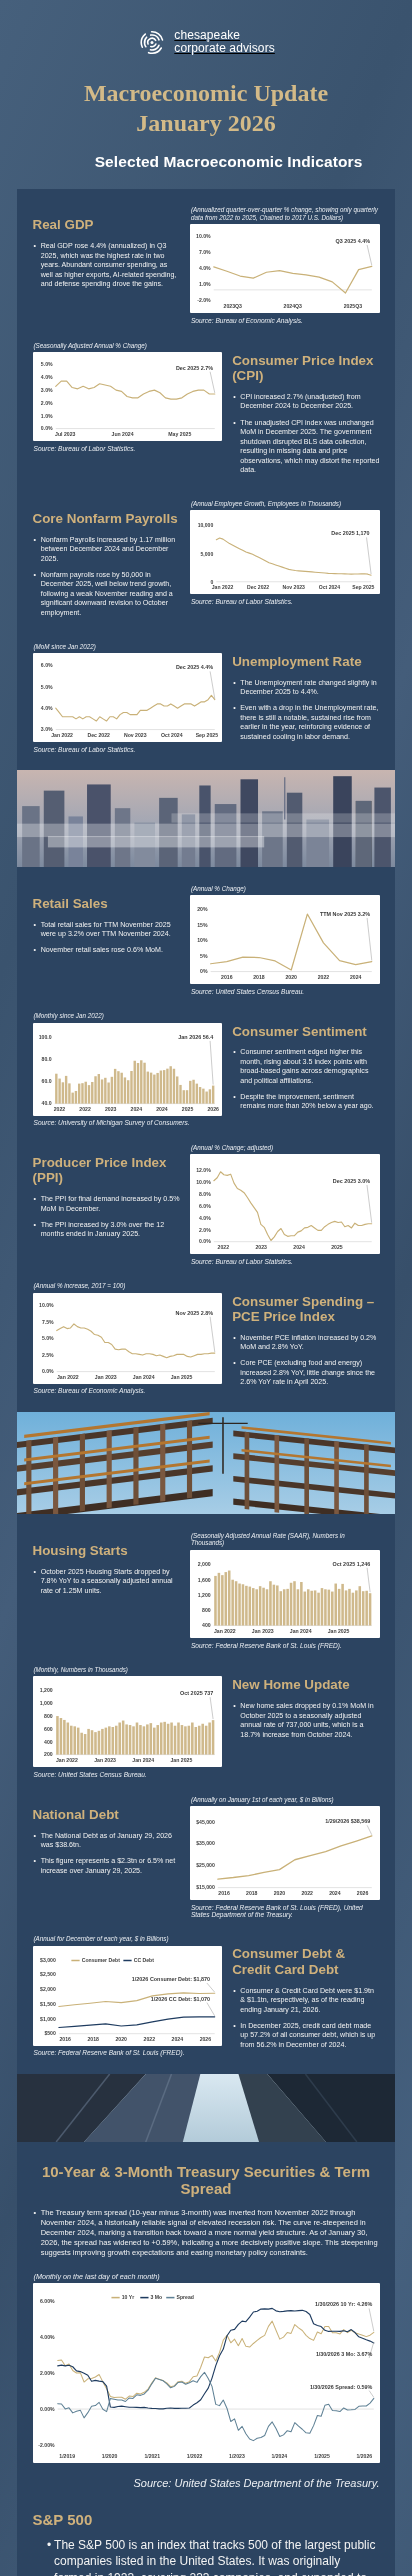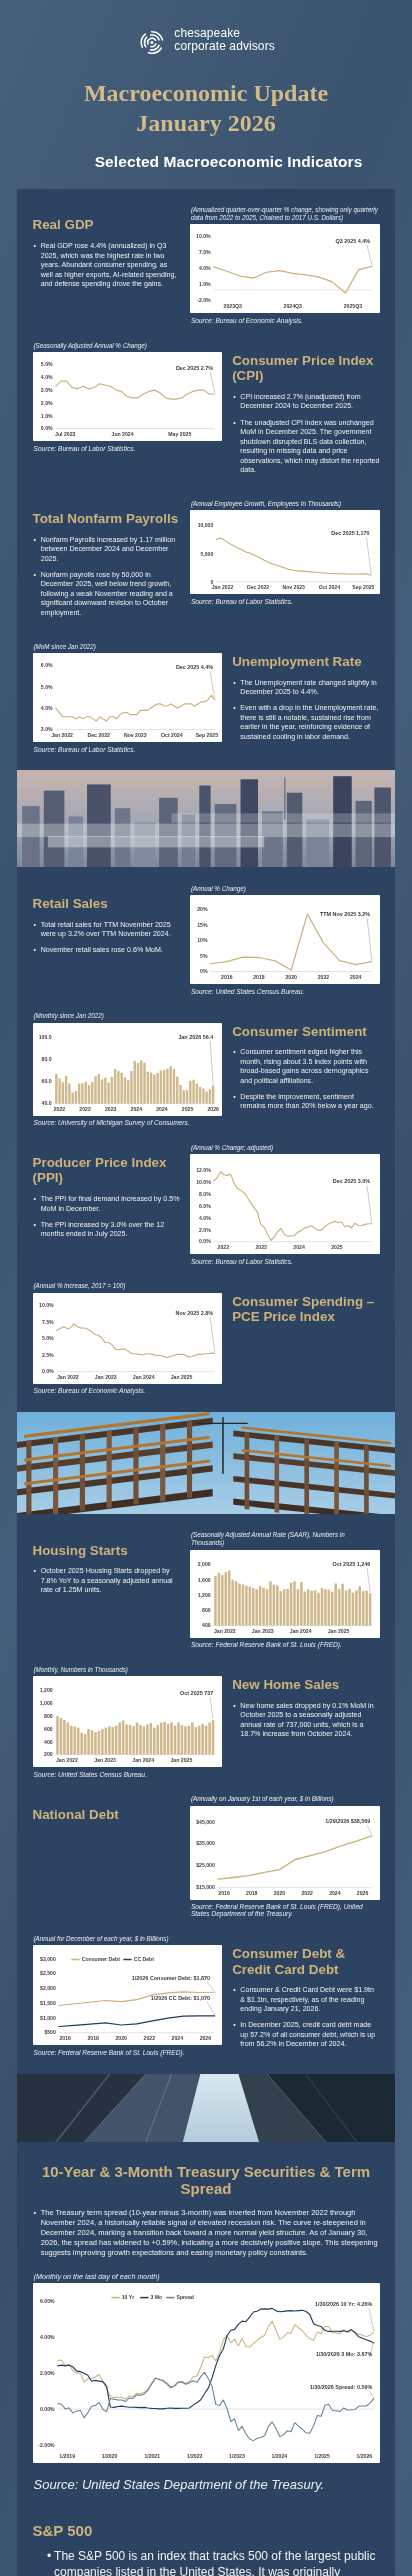--- a/index.html
+++ b/index.html
@@ -1,21 +1,21 @@
 <!DOCTYPE html>
 <html style="font-size:8.2px"><head>
 <meta charset="utf-8">
 <style>
   html,body{margin:0;padding:0;background:#3a536e;}
   body{width:412px;font-family:"Liberation Sans",sans-serif;}
   .page{width:412px;min-height:3091px;position:relative;
         background:linear-gradient(113deg,#46607c 0%,#3a536e 24%,#445d7a 40%,#374f6a 55%,#45607e 78%,#3a536e 100%);}
   
   .hdr{padding:27px 0 17.5px;text-align:center;}
-  .brand{display:flex;justify-content:center;gap:7.2px;margin-bottom:20.6px;}
+  .brand{display:flex;align-items:center;justify-content:center;gap:7.2px;margin-bottom:20.6px;text-decoration:underline;}
   .brand-txt{text-align:left;color:#fff;font-size:12px;line-height:1.08;font-weight:500;letter-spacing:0.1px;}
   .title{font-family:"Liberation Serif",serif;font-weight:700;color:#d3ba88;font-size:24px;line-height:1.25;margin:0 0 15.5px;}
   .subtitle{color:#fff;font-weight:700;font-size:15.5px;margin:0;letter-spacing:0.1px;padding-left:45px;}
   
   .panel{background:#2c4461;margin:0 17px;padding:17.5px 15.5px 13.4px;}
   .row{display:flex;justify-content:space-between;gap:10px;margin-bottom:17.5px;}
   .row:last-child{margin-bottom:4.1px;justify-content:center;}
   .col-text{width:150px;padding-top:11.3px;}
   .col-chart{width:193px;}
   h3.sec{color:#cfb17c;font-size:13.4px;font-weight:700;margin:0 0 9.3px;line-height:1.15;}
@@ -111,21 +111,21 @@
       <div class="col-text">
         <h3 class="sec">Consumer Price Index (CPI)</h3>
         <ul class="blt">
             <li>CPI increased 2.7% (unadjusted) from December 2024 to December 2025.</li>
             <li>The unadjusted CPI index was unchanged MoM in December 2025. The government shutdown disrupted BLS data collection, resulting in missing data and price observations, which may distort the reported data.</li>
           </ul>
       </div>
     </div>
     <div class="row">
       <div class="col-text">
-        <h3 class="sec">Total Nonfarm Payrolls</h3>
+        <h3 class="sec">Core Nonfarm Payrolls</h3>
         <ul class="blt">
             <li>Nonfarm Payrolls increased by 1.17 million between December 2024 and December 2025.</li>
             <li>Nonfarm payrolls rose by 50,000 in December 2025, well below trend growth, following a weak November reading and a significant downward revision to October employment.</li>
           </ul>
       </div>
       <div class="col-chart">
         <p class="cap">(Annual Employee Growth, Employees In Thousands)</p>
         <div class="chart-card"><svg width="188" height="82" viewBox="0 0 364 160" xmlns="http://www.w3.org/2000/svg">
               <text class="tk" x="44" y="34.1" text-anchor="end">10,000</text>
               <text class="tk" x="44" y="88.8" text-anchor="end">5,000</text>
@@ -314,21 +314,21 @@
             <li>Consumer sentiment edged higher this month, rising about 3.5 index points with broad-based gains across demographics and political affiliations.</li>
             <li>Despite the improvement, sentiment remains more than 20% below a year ago.</li>
           </ul>
       </div>
     </div>
     <div class="row">
       <div class="col-text">
         <h3 class="sec">Producer Price Index (PPI)</h3>
         <ul class="blt">
             <li>The PPI for final demand increased by 0.5% MoM in December.</li>
-            <li>The PPI increased by 3.0% over the 12 months ended in July 2025.</li>
+            <li>The PPI increased by 3.0% over the 12 months ended in January 2025.</li>
           </ul>
       </div>
       <div class="col-chart">
         <p class="cap">(Annual % Change; adjusted)</p>
         <div class="chart-card"><svg width="188" height="98" viewBox="0 0 364 190" xmlns="http://www.w3.org/2000/svg">
               <text class="tk" x="40" y="34.5" text-anchor="end">12.0%</text>
               <text class="tk" x="40" y="57.6" text-anchor="end">10.0%</text>
               <text class="tk" x="40" y="80.8" text-anchor="end">8.0%</text>
               <text class="tk" x="40" y="104.0" text-anchor="end">6.0%</text>
               <text class="tk" x="40" y="127.2" text-anchor="end">4.0%</text>
@@ -361,20 +361,24 @@
               <text class="tk" x="214.3" y="167" text-anchor="middle">Jan 2024</text>
               <text class="tk" x="287.7" y="167" text-anchor="middle">Jan 2025</text>
               <polyline points="46.0,72.6 52.7,68.8 59.3,65.0 66.0,68.8 72.6,67.5 79.3,59.8 85.9,65.0 92.6,67.5 99.2,67.5 105.9,70.1 112.5,73.9 119.2,80.3 125.8,81.6 132.5,85.4 139.1,95.7 145.8,95.7 152.4,99.5 159.1,108.5 165.7,109.8 172.4,108.5 179.0,108.5 185.7,113.6 192.3,117.4 199.0,117.4 205.7,118.7 212.3,120.0 219.0,117.4 225.6,117.4 232.3,118.7 238.9,121.3 245.6,120.0 252.2,122.6 258.9,125.1 265.5,122.6 272.2,121.3 278.8,118.7 285.5,118.7 292.1,118.7 298.8,122.6 305.4,123.8 312.1,121.3 318.7,118.7 325.4,118.7 332.0,117.4 338.7,117.4 345.3,116.2 352.0,116.2" fill="none" stroke="#c9b178" stroke-width="2.2" stroke-linejoin="round" stroke-linecap="round"></polyline>
               <line x1="342.9" y1="45.9" x2="352.0" y2="114.2" stroke="#9b9b9b" stroke-width="1"></line>
               <text class="an" x="348.9" y="41.9" text-anchor="end">Nov 2025 2.8%</text>
             </svg></div>
         <p class="src">Source: Bureau of Economic Analysis.</p>
       </div>
       <div class="col-text">
         <h3 class="sec">Consumer Spending – PCE Price Index</h3>
+        <ul class="blt">
+            <li>November PCE inflation increased by 0.2% MoM and 2.8% YoY.</li>
+            <li>Core PCE (excluding food and energy) increased 2.8% YoY, little change since the 2.6% YoY rate in April 2025.</li>
+          </ul>
       </div>
     </div>
   </section>
 
   <div class="photo p2">
     <svg viewBox="0 0 734 198" preserveAspectRatio="none">
       <defs>
         <linearGradient id="sky2" x1="0" y1="0" x2="0" y2="1">
           <stop offset="0" stop-color="#6fb0da"></stop>
             <stop offset="1" stop-color="#a7cde6"></stop>
@@ -548,29 +552,33 @@
               <rect x="326.09" y="92.3" width="4.95" height="59.7" fill="#cfb98c"></rect>
               <rect x="332.78" y="96.1" width="4.95" height="55.9" fill="#cfb98c"></rect>
               <rect x="339.48" y="89.9" width="4.95" height="62.1" fill="#cfb98c"></rect>
               <rect x="346.17" y="85.3" width="4.95" height="66.7" fill="#cfb98c"></rect>
               <line x1="342.9" y1="40.8" x2="348.7" y2="83.3" stroke="#9b9b9b" stroke-width="1"></line>
               <text class="an" x="348.9" y="36.8" text-anchor="end">Oct 2025 737</text>
             </svg></div>
         <p class="src">Source: United States Census Bureau.</p>
       </div>
       <div class="col-text">
-        <h3 class="sec">New Home Sales</h3>
+        <h3 class="sec">New Home Update</h3>
         <ul class="blt">
             <li>New home sales dropped by 0.1% MoM in October 2025 to a seasonally adjusted annual rate of 737,000 units, which is a 18.7% increase from October 2024.</li>
           </ul>
       </div>
     </div>
     <div class="row">
       <div class="col-text">
         <h3 class="sec">National Debt</h3>
+        <ul class="blt">
+            <li>The National Debt as of January 29, 2026 was $38.6tn.</li>
+            <li>This figure represents a $2.3tn or 6.5% net increase over January 29, 2025.</li>
+          </ul>
       </div>
       <div class="col-chart">
         <p class="cap">(Annually on January 1st of each year, $ in Billions)</p>
         <div class="chart-card"><svg width="188" height="92" viewBox="0 0 364 178" xmlns="http://www.w3.org/2000/svg">
               <text class="tk" x="48" y="33.9" text-anchor="end">$45,000</text>
               <text class="tk" x="48" y="76.4" text-anchor="end">$35,000</text>
               <text class="tk" x="48" y="119.0" text-anchor="end">$25,000</text>
               <text class="tk" x="48" y="161.5" text-anchor="end">$15,000</text>
               <line x1="54" y1="158.0" x2="352" y2="158.0" stroke="#d8d8d8" stroke-width="1.4"></line>
               <text class="tk" x="65.9" y="173" text-anchor="middle">2016</text>
@@ -675,21 +683,21 @@
           <text class="tk" x="228.38" y="31.5">3 Mo</text>
           <line x1="258.78" y1="28" x2="274.78" y2="28" stroke="#5f8195" stroke-width="3"></line>
           <text class="tk" x="278.78" y="31.5">Spread</text>
           <line x1="652.9" y1="49.1" x2="662.0" y2="93.4" stroke="#9b9b9b" stroke-width="1"></line>
           <text class="an" x="658.9" y="45.1" text-anchor="end">1/30/2026 10 Yr: 4.26%</text>
           <line x1="652.9" y1="145.4" x2="662.0" y2="114.0" stroke="#9b9b9b" stroke-width="1"></line>
           <text class="an" x="658.9" y="141.4" text-anchor="end">1/30/2026 3 Mo: 3.67%</text>
           <line x1="652.9" y1="208.6" x2="662.0" y2="221.8" stroke="#9b9b9b" stroke-width="1"></line>
           <text class="an" x="658.9" y="204.6" text-anchor="end">1/30/2026 Spread: 0.59%</text>
         </svg></div>
-    <p class="src" style="font-size:13px;margin-bottom:30px;">Source: United States Department of the Treasury.</p>
+    <p class="src" style="font-size:11px;margin-bottom:22px;text-align:right;">Source: United States Department of the Treasury.</p>
 
     <h3 class="sec" style="font-size:15px;">S&amp;P 500</h3>
     <ul class="blt full" style="font-size:12px;padding-left:13.4px;">
         <li>The S&amp;P 500 is an index that tracks 500 of the largest public companies listed in the United States. It was originally formed in 1923, covering 233 companies, and expanded to 500 in 1957.</li>
         <li>Year-to-date 2026, the index has increased by 1.4%. The S&amp;P 500 Index increased nearly 16.4% in FY 2025.</li>
       </ul>
 
   </section>
 
 </div>

